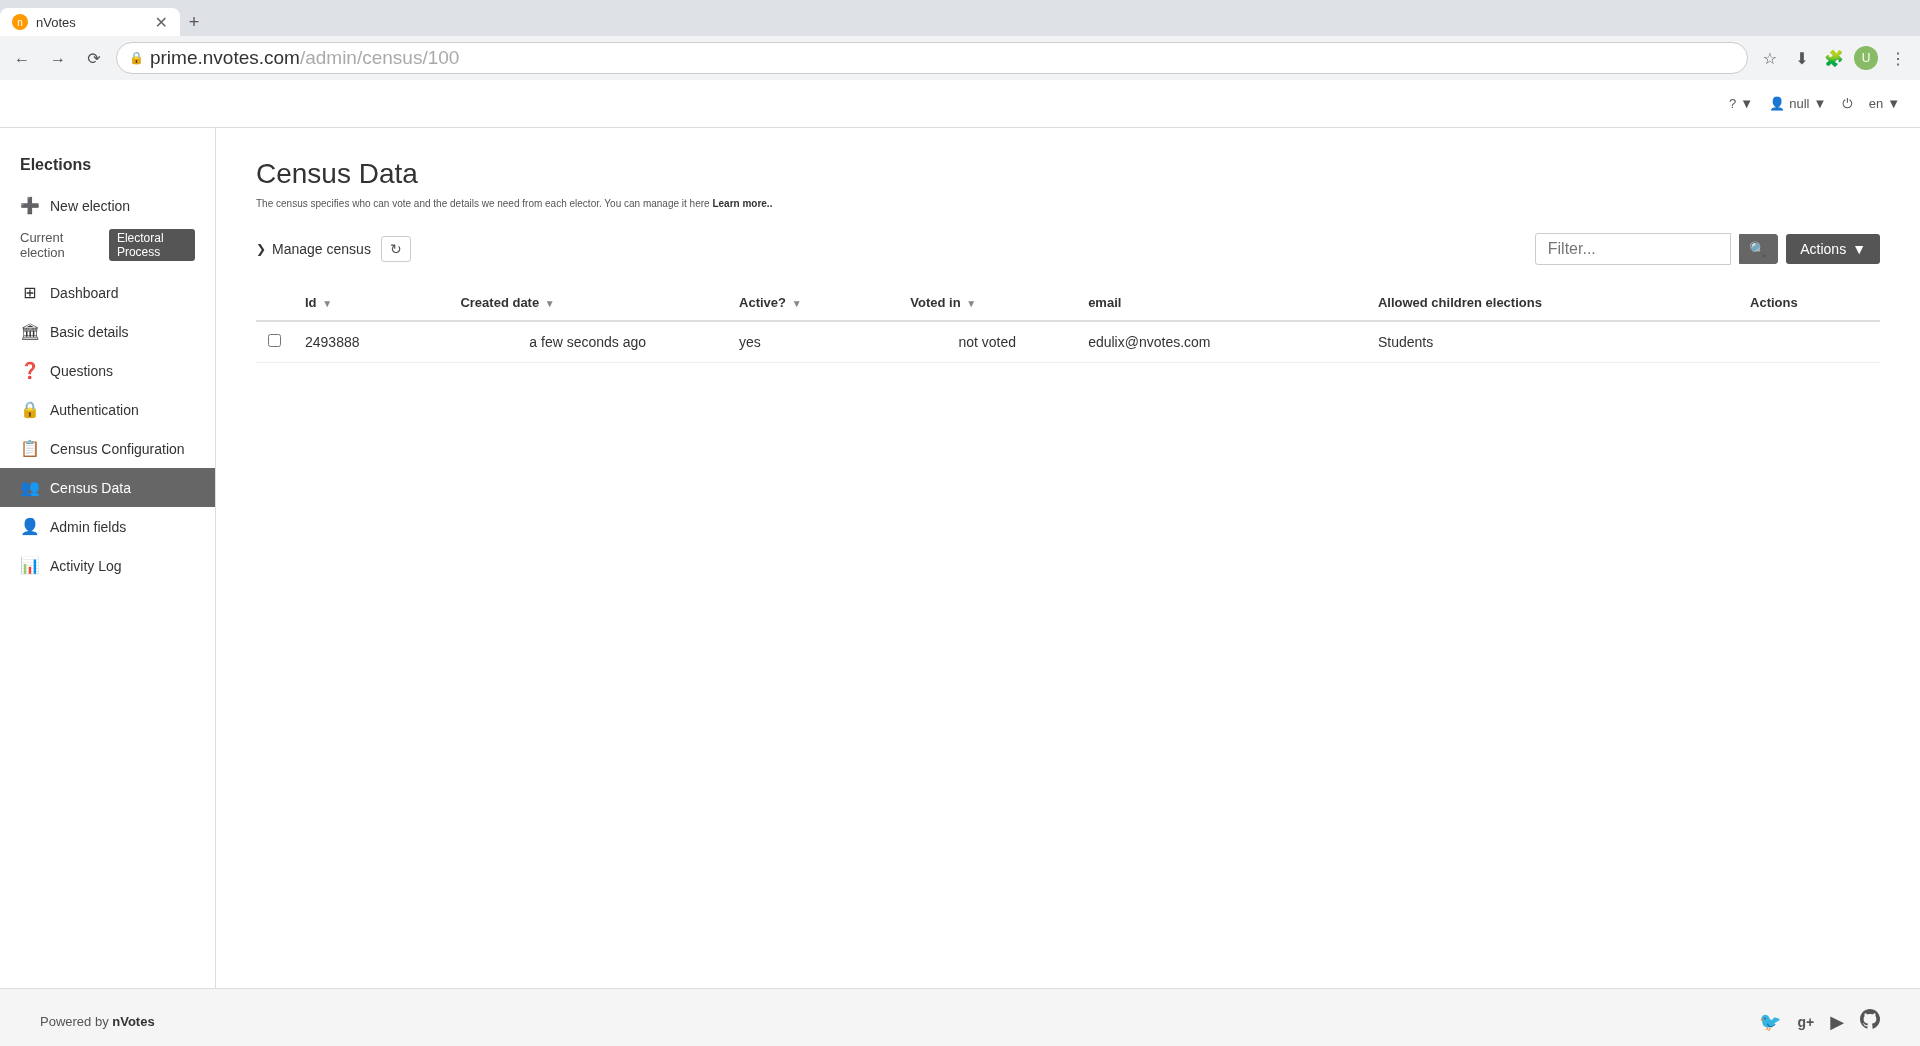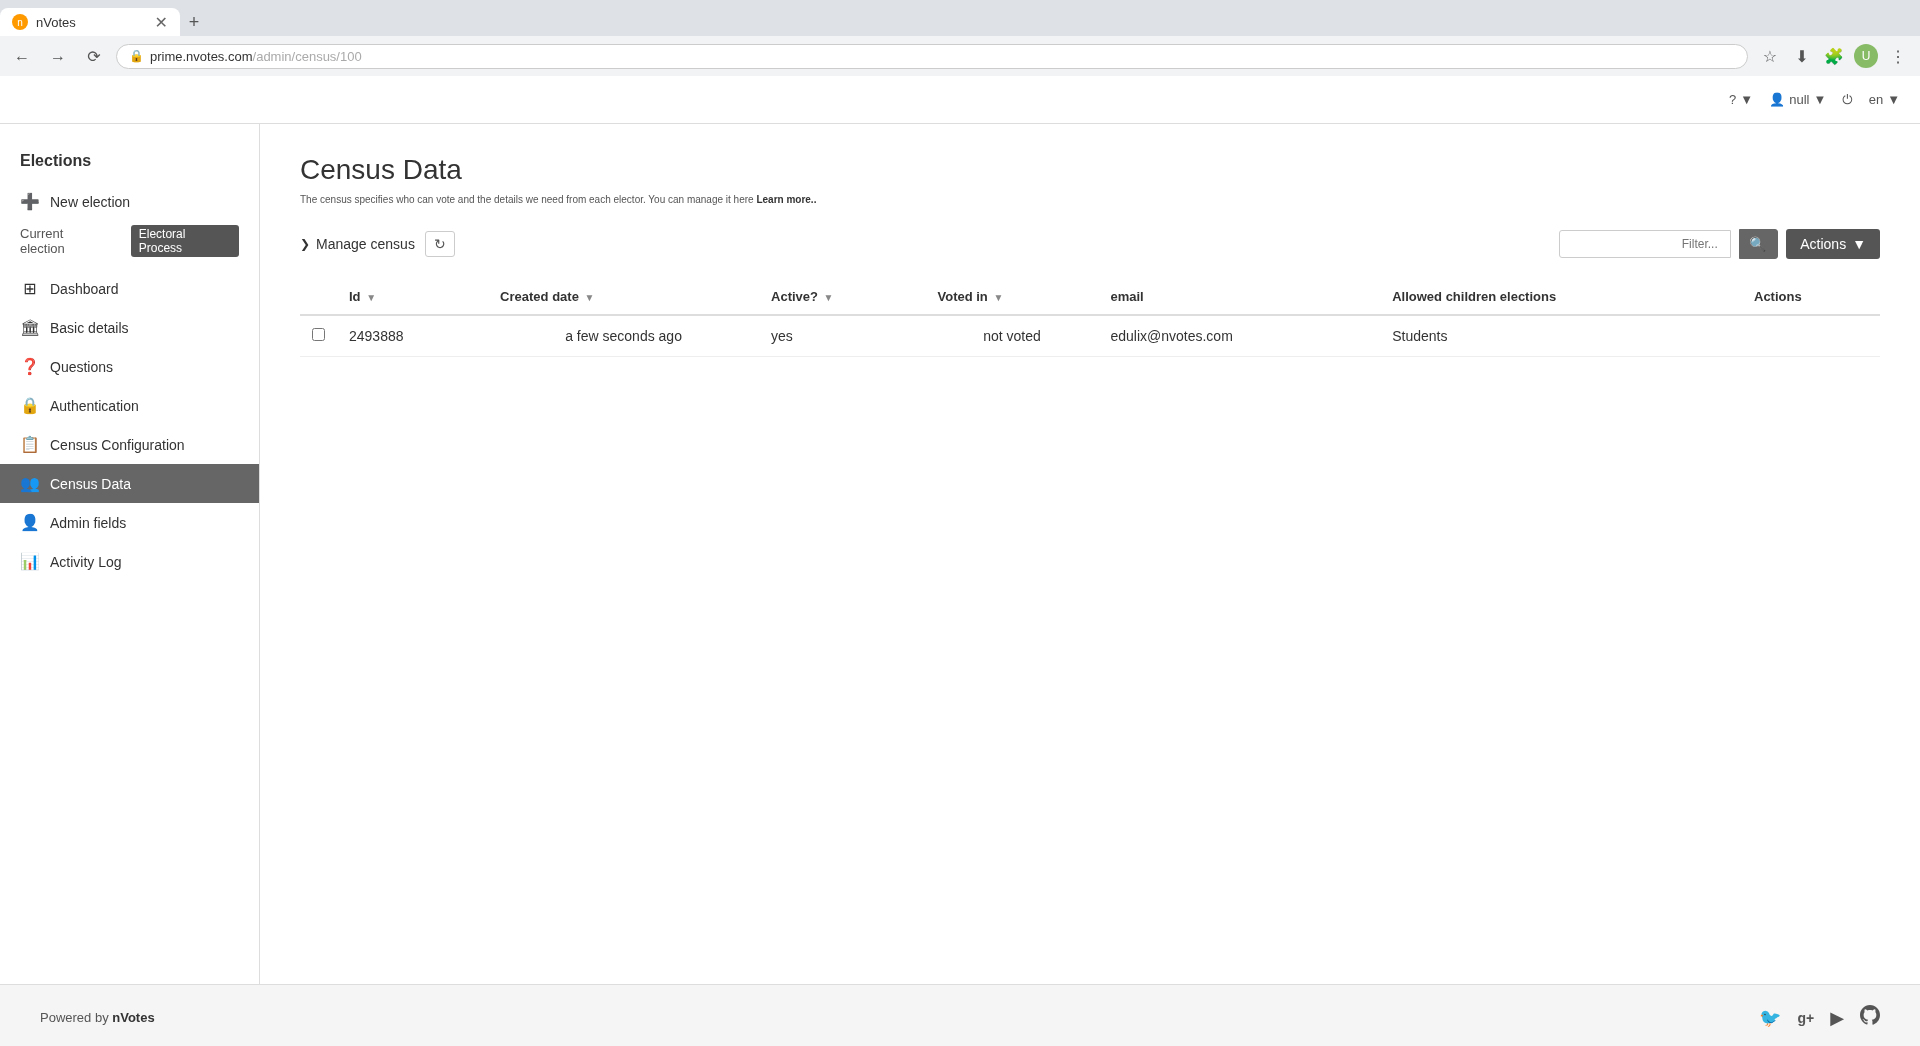--- a/index.html
+++ b/index.html
@@ -9,38 +9,38 @@
     .browser-chrome { background: #dee1e6; width: 100%; }
     .browser-tab-bar { display: flex; align-items: flex-end; padding: 8px 0 0 0; height: 36px; }
     .browser-tab { display: flex; align-items: center; background: #fff; padding: 0 12px; height: 28px; border-radius: 8px 8px 0 0; min-width: 180px; font-size: 13px; gap: 8px; }
     .browser-tab .favicon { width: 16px; height: 16px; background: #f90; border-radius: 50%; display: flex; align-items: center; justify-content: center; font-size: 10px; color: #fff; }
     .browser-tab .tab-close { margin-left: auto; cursor: pointer; color: #666; font-size: 16px; }
     .browser-tab-new { display: flex; align-items: center; justify-content: center; width: 28px; height: 28px; font-size: 18px; color: #555; cursor: pointer; }
     .browser-nav-bar { display: flex; align-items: center; background: #f1f3f4; padding: 6px 8px; gap: 8px; }
     .nav-btn { background: none; border: none; cursor: pointer; color: #555; font-size: 16px; width: 28px; height: 28px; border-radius: 50%; display: flex; align-items: center; justify-content: center; }
     .address-bar { flex: 1; background: #fff; border: 1px solid #ccc; border-radius: 20px; padding: 4px 12px; font-size: 13px; display: flex; align-items: center; gap: 6px; }
     .address-bar .lock-icon { color: #555; font-size: 12px; }
-    .address-bar .url-text { color: #555; font-size: 13px; }
+    .address-bar .url-text { color: #555; font-size: 19px; }
     .address-bar .url-text span { color: #333; }
     .nav-icons { display: flex; align-items: center; gap: 4px; }
     .nav-icon-btn { background: none; border: none; cursor: pointer; color: #555; font-size: 16px; width: 28px; height: 28px; display: flex; align-items: center; justify-content: center; border-radius: 50%; }
     .avatar { width: 24px; height: 24px; border-radius: 50%; background: #8b6; display: flex; align-items: center; justify-content: center; font-size: 12px; color: #fff; }
 
     
     .app-wrapper { display: flex; flex-direction: column; min-height: calc(100vh - 72px); }
 
     
     .top-bar { background: #fff; border-bottom: 1px solid #ddd; padding: 0 20px; height: 48px; display: flex; align-items: center; justify-content: flex-end; gap: 16px; }
     .top-bar-item { display: flex; align-items: center; gap: 4px; font-size: 13px; color: #555; cursor: pointer; }
 
     
     .main-layout { display: flex; flex: 1; }
 
     
-    .sidebar { width: 260px; background: #fff; border-right: 1px solid #ddd; padding: 20px 0; flex-shrink: 0; }
+    .sidebar { width: 216px; background: #fff; border-right: 1px solid #ddd; padding: 20px 0; flex-shrink: 0; }
     .sidebar-section-title { font-size: 16px; font-weight: bold; color: #333; padding: 8px 20px 12px; }
     .sidebar-item { display: flex; align-items: center; gap: 10px; padding: 10px 20px; cursor: pointer; color: #333; font-size: 14px; }
     .sidebar-item.active { background: #666; color: #fff; }
     .sidebar-item .item-icon { font-size: 16px; width: 20px; text-align: center; }
     .election-badge { display: inline-block; background: #555; color: #fff; padding: 2px 8px; border-radius: 3px; font-size: 12px; margin-left: 20px; }
     .current-election-row { display: flex; align-items: center; padding: 4px 20px 12px; font-size: 13px; color: #555; }
 
     
     .content-area { flex: 1; padding: 30px 40px; background: #fff; }
 
@@ -48,21 +48,21 @@
     .page-subtitle { font-size: 10px; color: #555; margin-bottom: 24px; }
     .page-subtitle a { color: #333; text-decoration: none; font-weight: bold; }
 
     
     .census-controls { display: flex; align-items: center; justify-content: space-between; margin-bottom: 20px; }
     .census-left { display: flex; align-items: center; gap: 10px; }
     .manage-census-btn { display: flex; align-items: center; gap: 6px; background: none; border: none; cursor: pointer; font-size: 14px; color: #333; padding: 4px 0; }
     .manage-census-btn .chevron { font-size: 12px; color: #333; }
     .refresh-btn { background: none; border: 1px solid #ccc; padding: 4px 8px; border-radius: 3px; cursor: pointer; font-size: 14px; color: #555; }
     .census-right { display: flex; align-items: center; gap: 8px; }
-    .filter-input { border: 1px solid #ccc; border-radius: 3px 0 0 3px; padding: 6px 12px; font-size: 12px; width: 172px; outline: none; text-align: right; }
+    .filter-input { border: 1px solid #ccc; border-radius: 3px 0 0 3px; padding: 6px 12px; font-size: 16px; width: 196px; outline: none; }
     .filter-btn { background: #666; border: 1px solid #666; color: #fff; padding: 6px 10px; border-radius: 0 3px 3px 0; cursor: pointer; font-size: 14px; }
     .actions-btn { background: #555; color: #fff; border: none; padding: 7px 14px; border-radius: 3px; cursor: pointer; font-size: 14px; display: flex; align-items: center; gap: 6px; }
 
     
     .data-table { width: 100%; border-collapse: collapse; }
     .data-table th { text-align: left; padding: 10px 12px; font-size: 13px; font-weight: bold; color: #333; border-bottom: 2px solid #ddd; white-space: nowrap; }
     .data-table th .sort-icon { color: #888; font-size: 10px; margin-left: 2px; }
     .data-table td { padding: 12px 12px; font-size: 14px; color: #333; border-bottom: 1px solid #eee; vertical-align: middle; }
     .data-table .checkbox-cell { width: 30px; }
 

